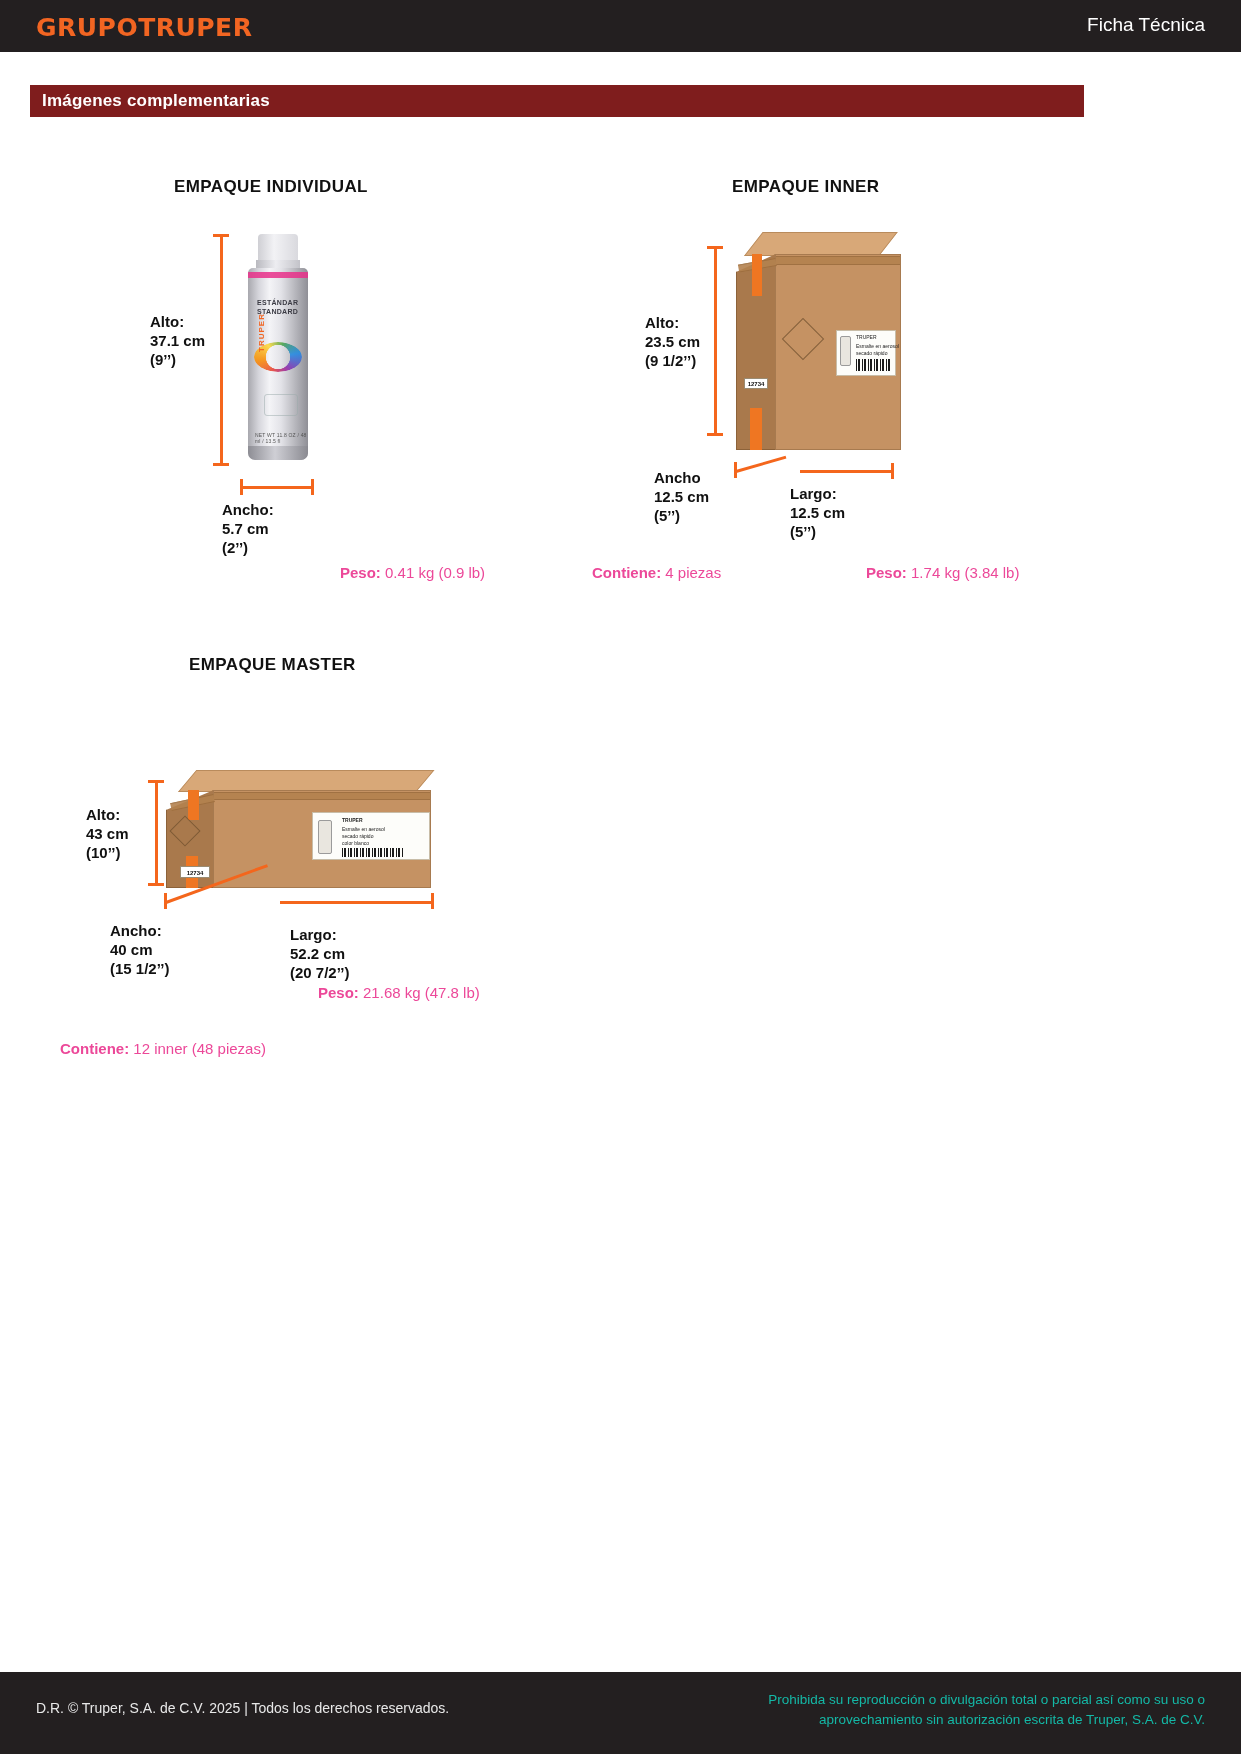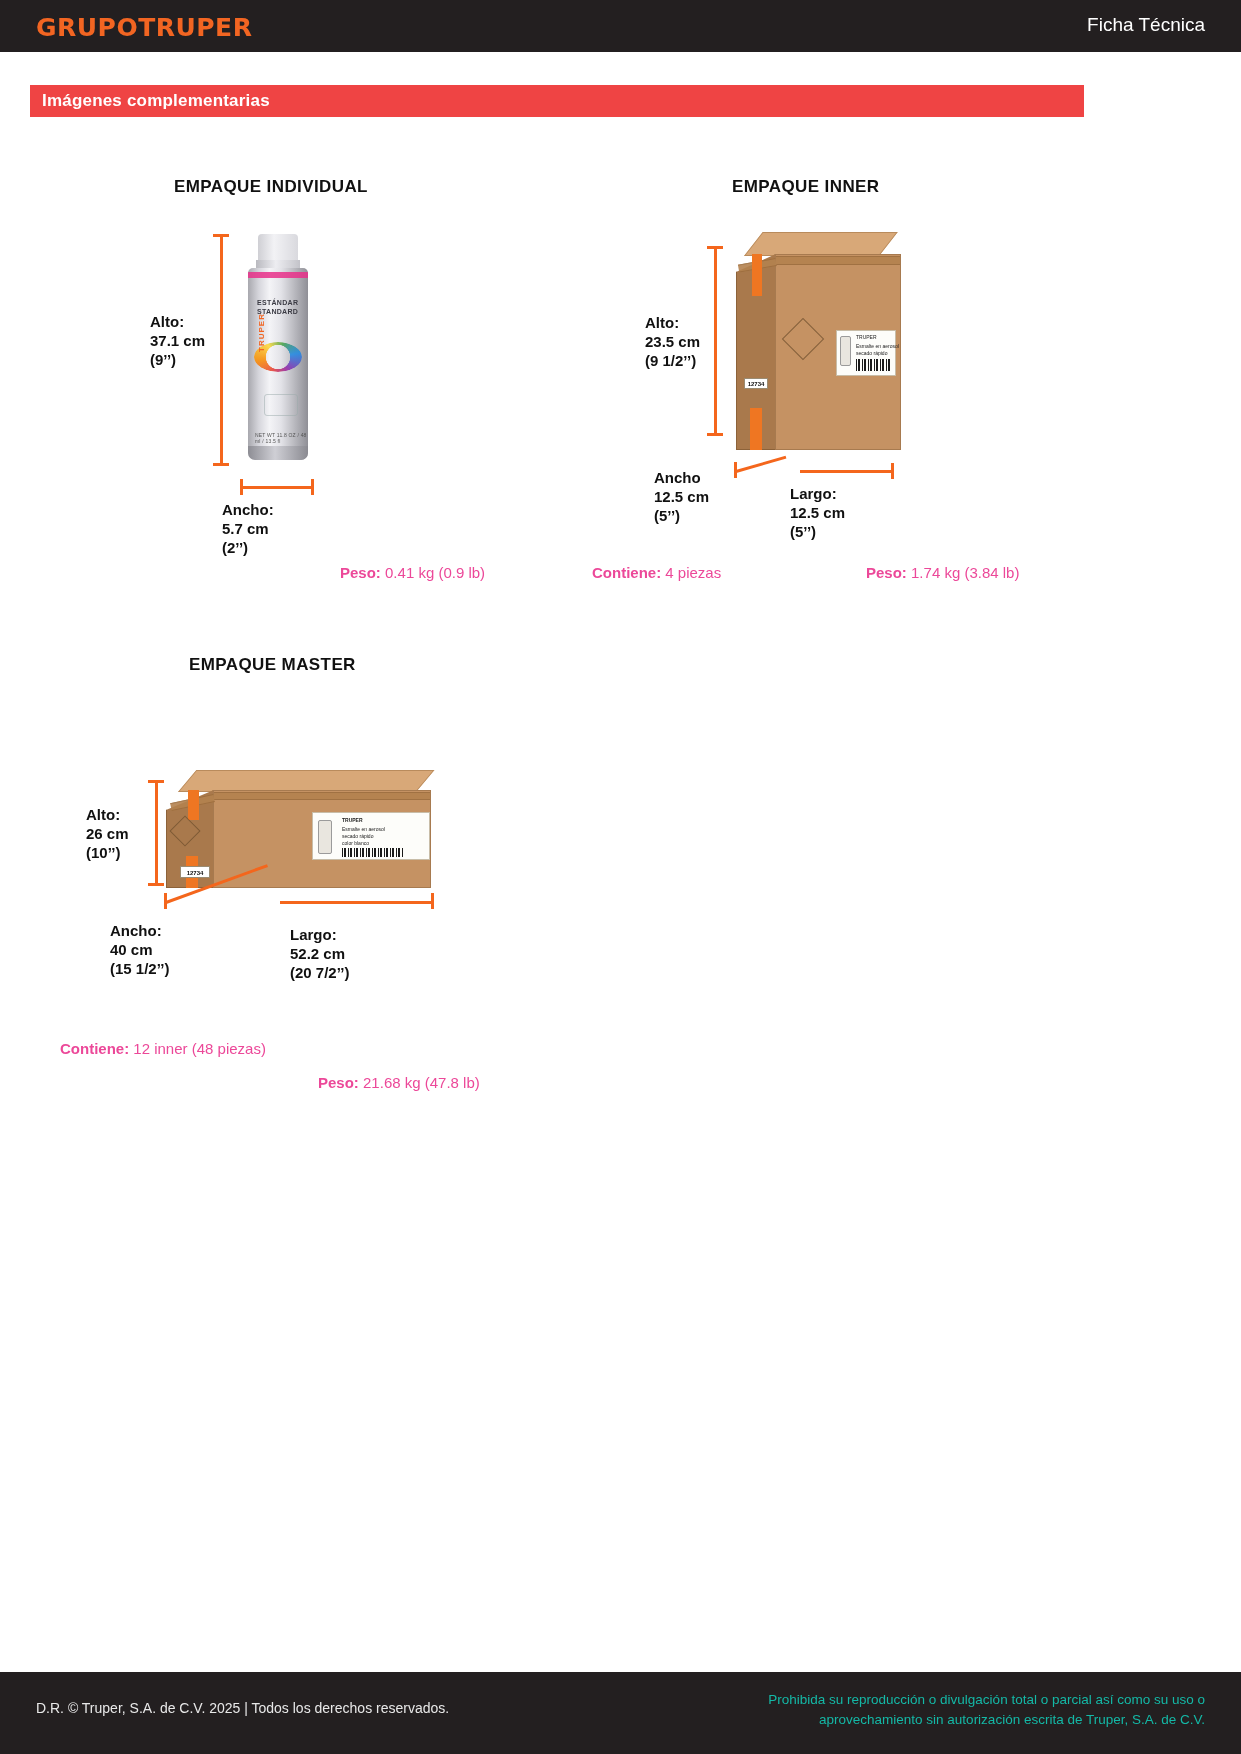--- a/index.html
+++ b/index.html
@@ -42,21 +42,21 @@
     font-size: 19px;
     color: #ffffff;
     font-family: "Liberation Sans", sans-serif;
   }
 
   
   .section-bar {
     position: absolute;
     left: 30px; top: 85px;
     width: 1054px; height: 32px;
-    background: #ef4444;
+    background: #7f1d1d;
   }
   .section-bar span {
     position: absolute;
     left: 12px; top: 6px;
     color: #fff;
     font-size: 17px;
     font-weight: bold;
     letter-spacing: 0.2px;
   }
 
@@ -397,21 +397,21 @@
 
     <div class="sku-box" style="left:14px; top:96px; width:30px; height:12px; line-height:12px;">12734</div>
     <div class="lbl-txt" style="left:56px; top:44px; font-size:6px;"></div>
   </div>
 
   <div class="vrule" style="left:155px; top:780px; height:106px;"></div>
   <div class="tick-h" style="left:148px; top:780px;"></div>
   <div class="tick-h" style="left:148px; top:883px;"></div>
   <div class="dim-label" style="left:86px; top:805px; width:110px;">
     <div>Alto:</div>
-    <div>26 cm</div>
+    <div>43 cm</div>
     <div>(10’’)</div>
   </div>
 
   <div class="diag" style="left:166px; top:901px; width:108px; transform: rotate(-20deg);"></div>
   <div class="tick-v" style="left:164px; top:893px;"></div>
   <div class="dim-label" style="left:110px; top:921px; width:140px;">
     <div>Ancho:</div>
     <div>40 cm</div>
     <div>(15 1/2’’)</div>
   </div>
@@ -421,21 +421,21 @@
   <div class="dim-label" style="left:290px; top:925px; width:160px;">
     <div>Largo:</div>
     <div>52.2 cm</div>
     <div>(20 7/2’’)</div>
   </div>
 
   <div class="meta" style="left:60px; top:1040px;">
     <b>Contiene:</b>
     <span>12 inner (48 piezas)</span>
   </div>
-  <div class="meta" style="left:318px; top:1074px;">
+  <div class="meta" style="left:318px; top:984px;">
     <b>Peso:</b>
     <span>21.68 kg (47.8 lb)</span>
   </div>
 
   <div class="footer">
     <div class="footer-left">D.R. © Truper, S.A. de C.V. 2025 | Todos los derechos reservados.</div>
     <div class="footer-right">
       <div>Prohibida su reproducción o divulgación total o parcial así como su uso o</div>
       <div>aprovechamiento sin autorización escrita de Truper, S.A. de C.V.</div>
     </div>

